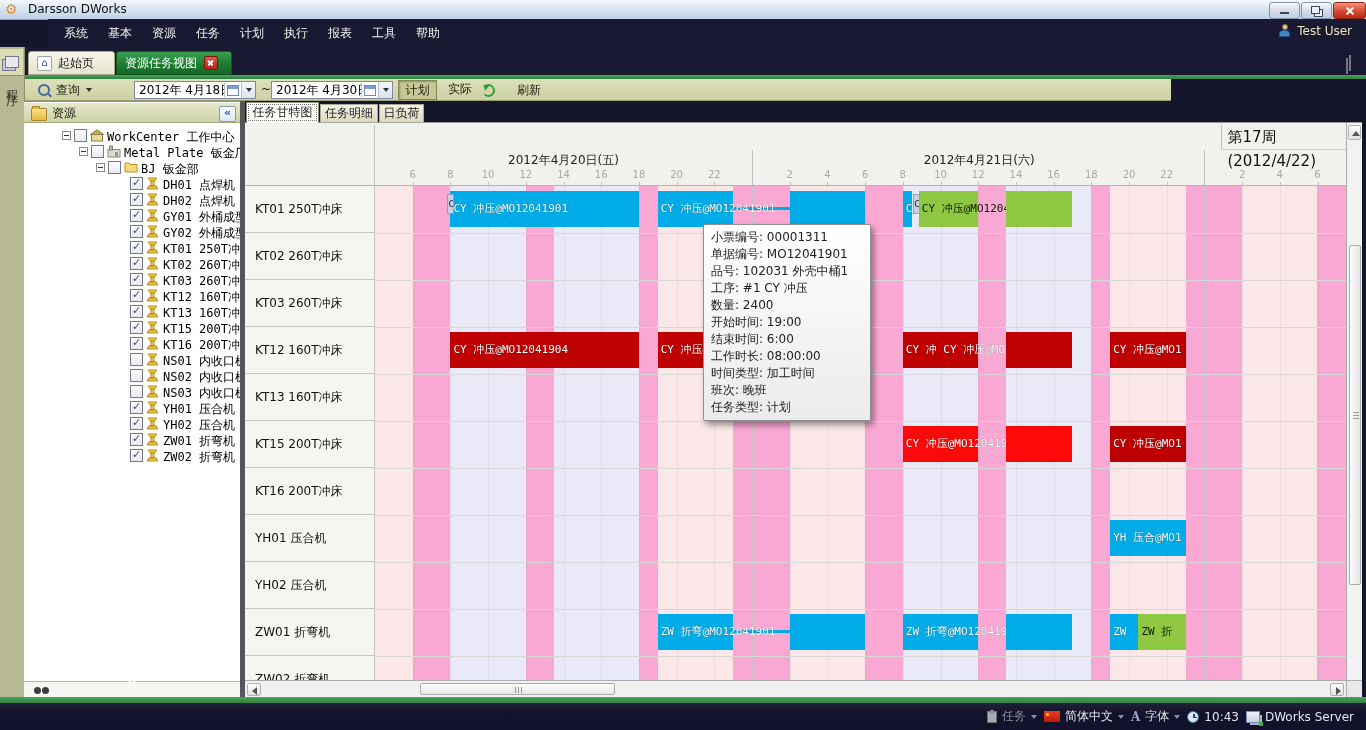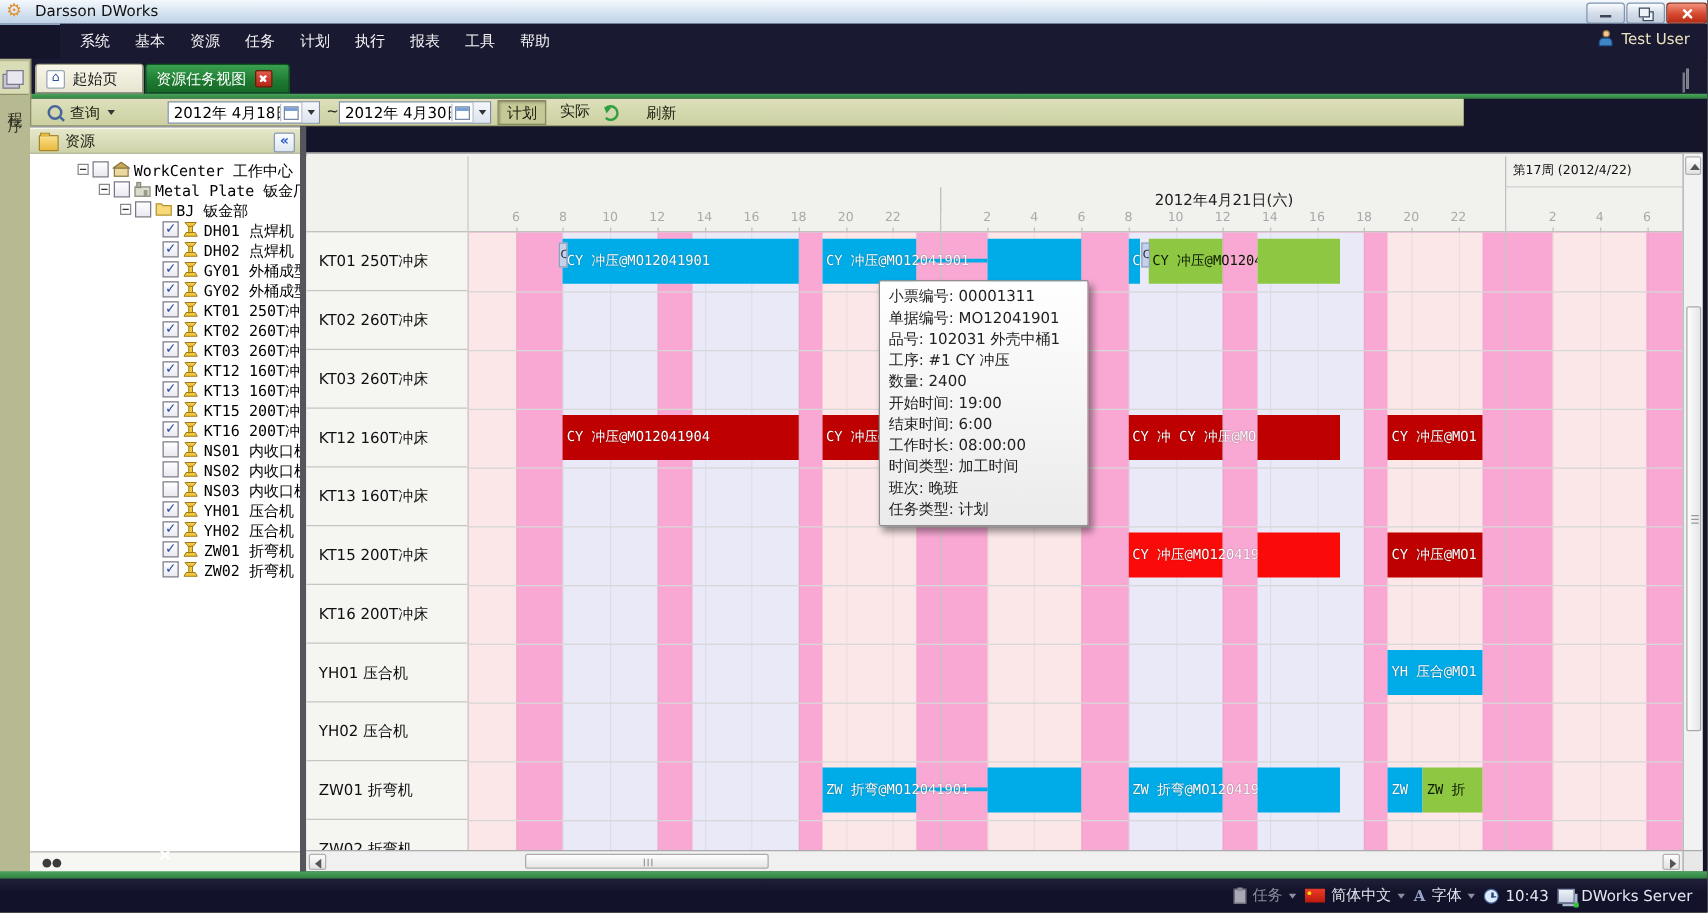--- a/index.html
+++ b/index.html
@@ -86,21 +86,21 @@
   
   .vtab{position:absolute;top:1px;height:19px;box-sizing:border-box;text-align:center;font-size:12px;color:#222;}
   .vtab.active{background:#fdfdfa;border:1px solid #8f8f7e;border-bottom:none;outline:1px dotted #777;outline-offset:-3px;height:21px;line-height:19px;}
   .vtab.idle{top:3px;background:linear-gradient(#f4f2e4,#dbd8c0);border:1px solid #aaa896;line-height:17px;}
   #ganttbg{left:245px;top:122px;width:1117px;height:575px;background:#f1f1ed;border-top:1px solid #9a9a9a;box-sizing:border-box;}
   #corner{left:245px;top:125px;width:130px;height:61px;background:#f1f1ee;border-right:1px solid #c2c2c2;border-bottom:1px solid #b2b2b2;box-sizing:border-box;}
   #ghead{left:375px;top:125px;width:971px;height:61px;background:#f1f1ee;border-bottom:1px solid #b2b2b2;box-sizing:border-box;overflow:hidden;}
   .hday{position:absolute;top:25px;height:20px;color:#222;font-size:12px;text-align:center;line-height:20px;overflow:hidden;}
   .hhour{position:absolute;top:44px;color:#a9a9a9;font-size:10px;transform:translateX(-50%);}
   .htick{position:absolute;top:57px;width:1px;height:4px;background:#c9bcbc;}
-  #weekcell{position:absolute;top:0;height:25px;border-left:1px solid #bcbcbc;border-bottom:1px solid #cfcfcf;box-sizing:border-box;color:#111;font-size:10px;line-height:24px;padding-left:5px;}
+  #weekcell{position:absolute;top:0;height:25px;border-left:1px solid #bcbcbc;border-bottom:1px solid #cfcfcf;box-sizing:border-box;color:#111;font-size:15px;line-height:24px;padding-left:5px;margin-left:17px;}
   #rowlabels{left:245px;top:186px;width:130px;height:494px;background:#f5f5f1;border-right:1px solid #c2c2c2;box-sizing:border-box;overflow:hidden;}
   .rcell{position:absolute;left:0;width:129px;height:47px;border-bottom:1px solid #c6c6c6;box-sizing:border-box;color:#111;font-size:12px;line-height:46px;padding-left:10px;overflow:hidden;}
   #chart{left:375px;top:186px;width:971px;height:494px;background:#f9a8d4;overflow:hidden;}
   .stripe{position:absolute;top:0;height:494px;}
   .hline{position:absolute;left:0;width:971px;height:1px;background:#d8d8d8;}
   .vline{position:absolute;top:0;height:494px;width:1px;background:#c4c4c4;}
   .vfaint{position:absolute;top:0;height:494px;width:1px;background:rgba(150,150,150,.12);}
   .bar{position:absolute;height:36px;font-family:"DejaVu Sans Mono","Liberation Mono",monospace;font-size:11px;line-height:36px;white-space:nowrap;overflow:visible;padding-left:3px;box-sizing:border-box;z-index:5;}
   .bar.ctext{color:#fff;text-shadow:0 0 1px rgba(0,0,0,.55);}
   .bar.ktext{color:#0c1a00;}
@@ -428,23 +428,29 @@
         </div>
       </div>
     <div id="treefoot">
       <span class="binoc"></span>
       <span class="greyx xcross" style="color:#8a8a8a"></span>
     </div>
   </div>
   <div id="splitter" class="abs"></div>
 
   <div id="ganttbg" class="abs"></div>
+  <div id="viewtabs" class="abs" style="left:245px;top:101px;width:1101px;height:22px">
+      <div class="vtab active" style="left: 1px; width: 73px;">任务甘特图</div>
+      <div class="vtab idle" style="left: 75px; width: 58px;">任务明细</div>
+      <div class="vtab idle" style="left: 134px; width: 45px;">日负荷</div>
+    </div>
   <div id="corner" class="abs"></div>
   <div id="ghead" class="abs">
     <div id="weekcell" style="left: 829.4px; width: 141.6px;"><span>第17周 (2012/4/22)</span></div>
+  <div class="hday" style="left: 0px; width: 377px;">2012年4月20日(五)</div>
       <div class="hhour" style="left: 37.7px;">6</div>
       <div class="htick" style="left: 37.7px;"></div>
       <div class="hhour" style="left: 75.4px;">8</div>
       <div class="htick" style="left: 75.4px;"></div>
       <div class="hhour" style="left: 113.1px;">10</div>
       <div class="htick" style="left: 113.1px;"></div>
       <div class="hhour" style="left: 150.8px;">12</div>
       <div class="htick" style="left: 150.8px;"></div>
       <div class="hhour" style="left: 188.5px;">14</div>
       <div class="htick" style="left: 188.5px;"></div>

